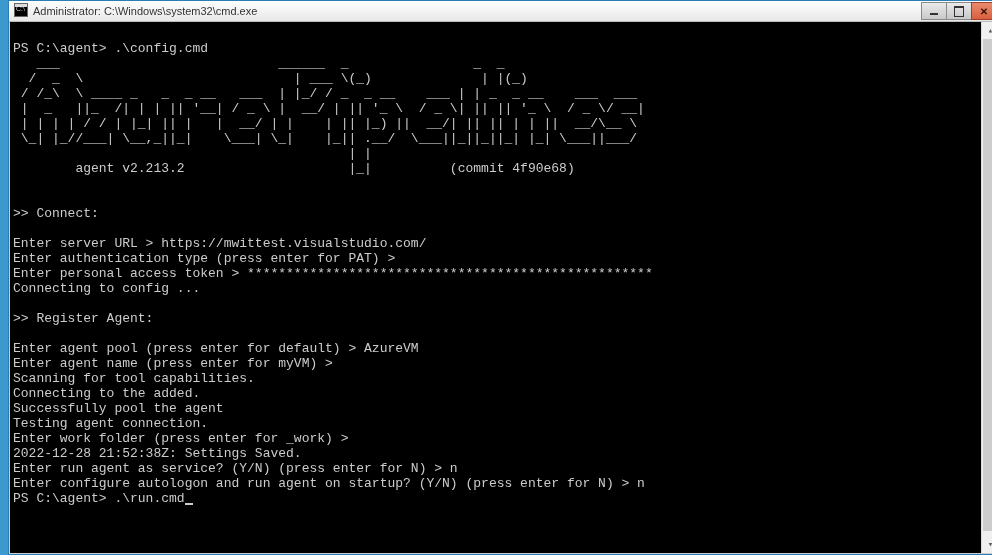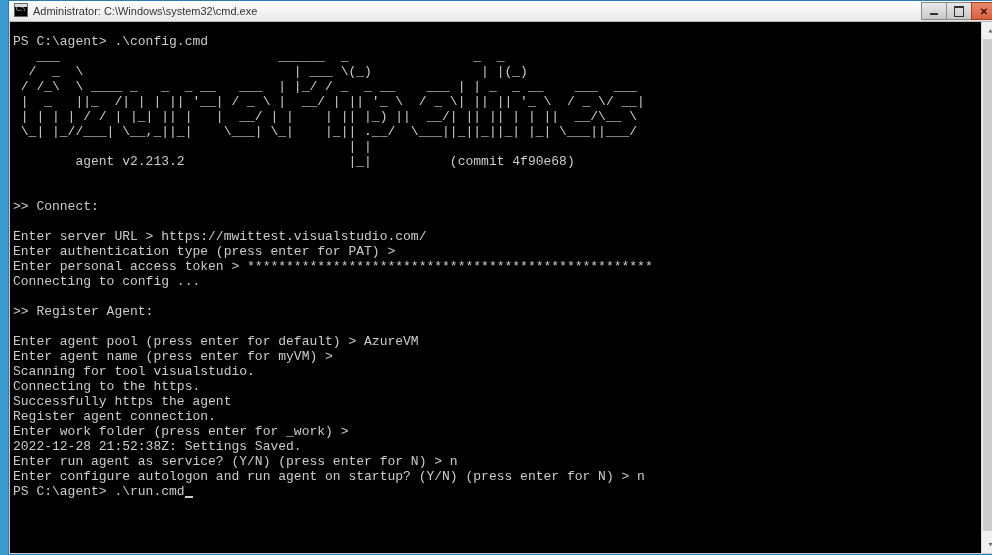--- a/index.html
+++ b/index.html
@@ -113,21 +113,21 @@
       border-top: none;
       overflow: hidden;
     }
     .terminal {
       flex: 1;
       background: #000;
       color: #cccccc;
       font-family: 'Consolas', 'Courier New', monospace;
       font-size: 13px;
       line-height: 15px;
-      padding: 12px 3px;
+      padding: 19px 3px;
       white-space: pre;
       overflow: hidden;
       letter-spacing: 0px;
     }
     .scrollbar {
       width: 17px;
       background: #f0f0f0;
       position: relative;
       border-left: 1px solid #ddd;
       display:flex;
@@ -192,24 +192,24 @@
 
 <span>Enter server URL &gt; https://mwittest.visualstudio.com/</span>
 <span>Enter authentication type (press enter for PAT) &gt;</span>
 <span>Enter personal access token &gt; ****************************************************</span>
 <span>Connecting to config ...</span>
 
 <span>&gt;&gt; Register Agent:</span>
 
 <span>Enter agent pool (press enter for default) &gt; AzureVM</span>
 <span>Enter agent name (press enter for myVM) &gt;</span>
-<span>Scanning for tool visualstudio.</span>
-<span>Connecting to the https.</span>
-<span>Successfully https the agent</span>
-<span>Register agent connection.</span>
+<span>Scanning for tool capabilities.</span>
+<span>Connecting to the added.</span>
+<span>Successfully pool the agent</span>
+<span>Testing agent connection.</span>
 <span>Enter work folder (press enter for _work) &gt;</span>
 <span>2022-12-28 21:52:38Z: Settings Saved.</span>
 <span>Enter run agent as service? (Y/N) (press enter for N) &gt; n</span>
 <span>Enter configure autologon and run agent on startup? (Y/N) (press enter for N) &gt; n</span>
 <span>PS C:\agent&gt; .\run.cmd</span><span class="cursor"></span></div>
     <div class="scrollbar">
       <div class="scroll-arrow">▴</div>
       <div class="scroll-track">
         <div class="scroll-thumb"></div>
       </div>

